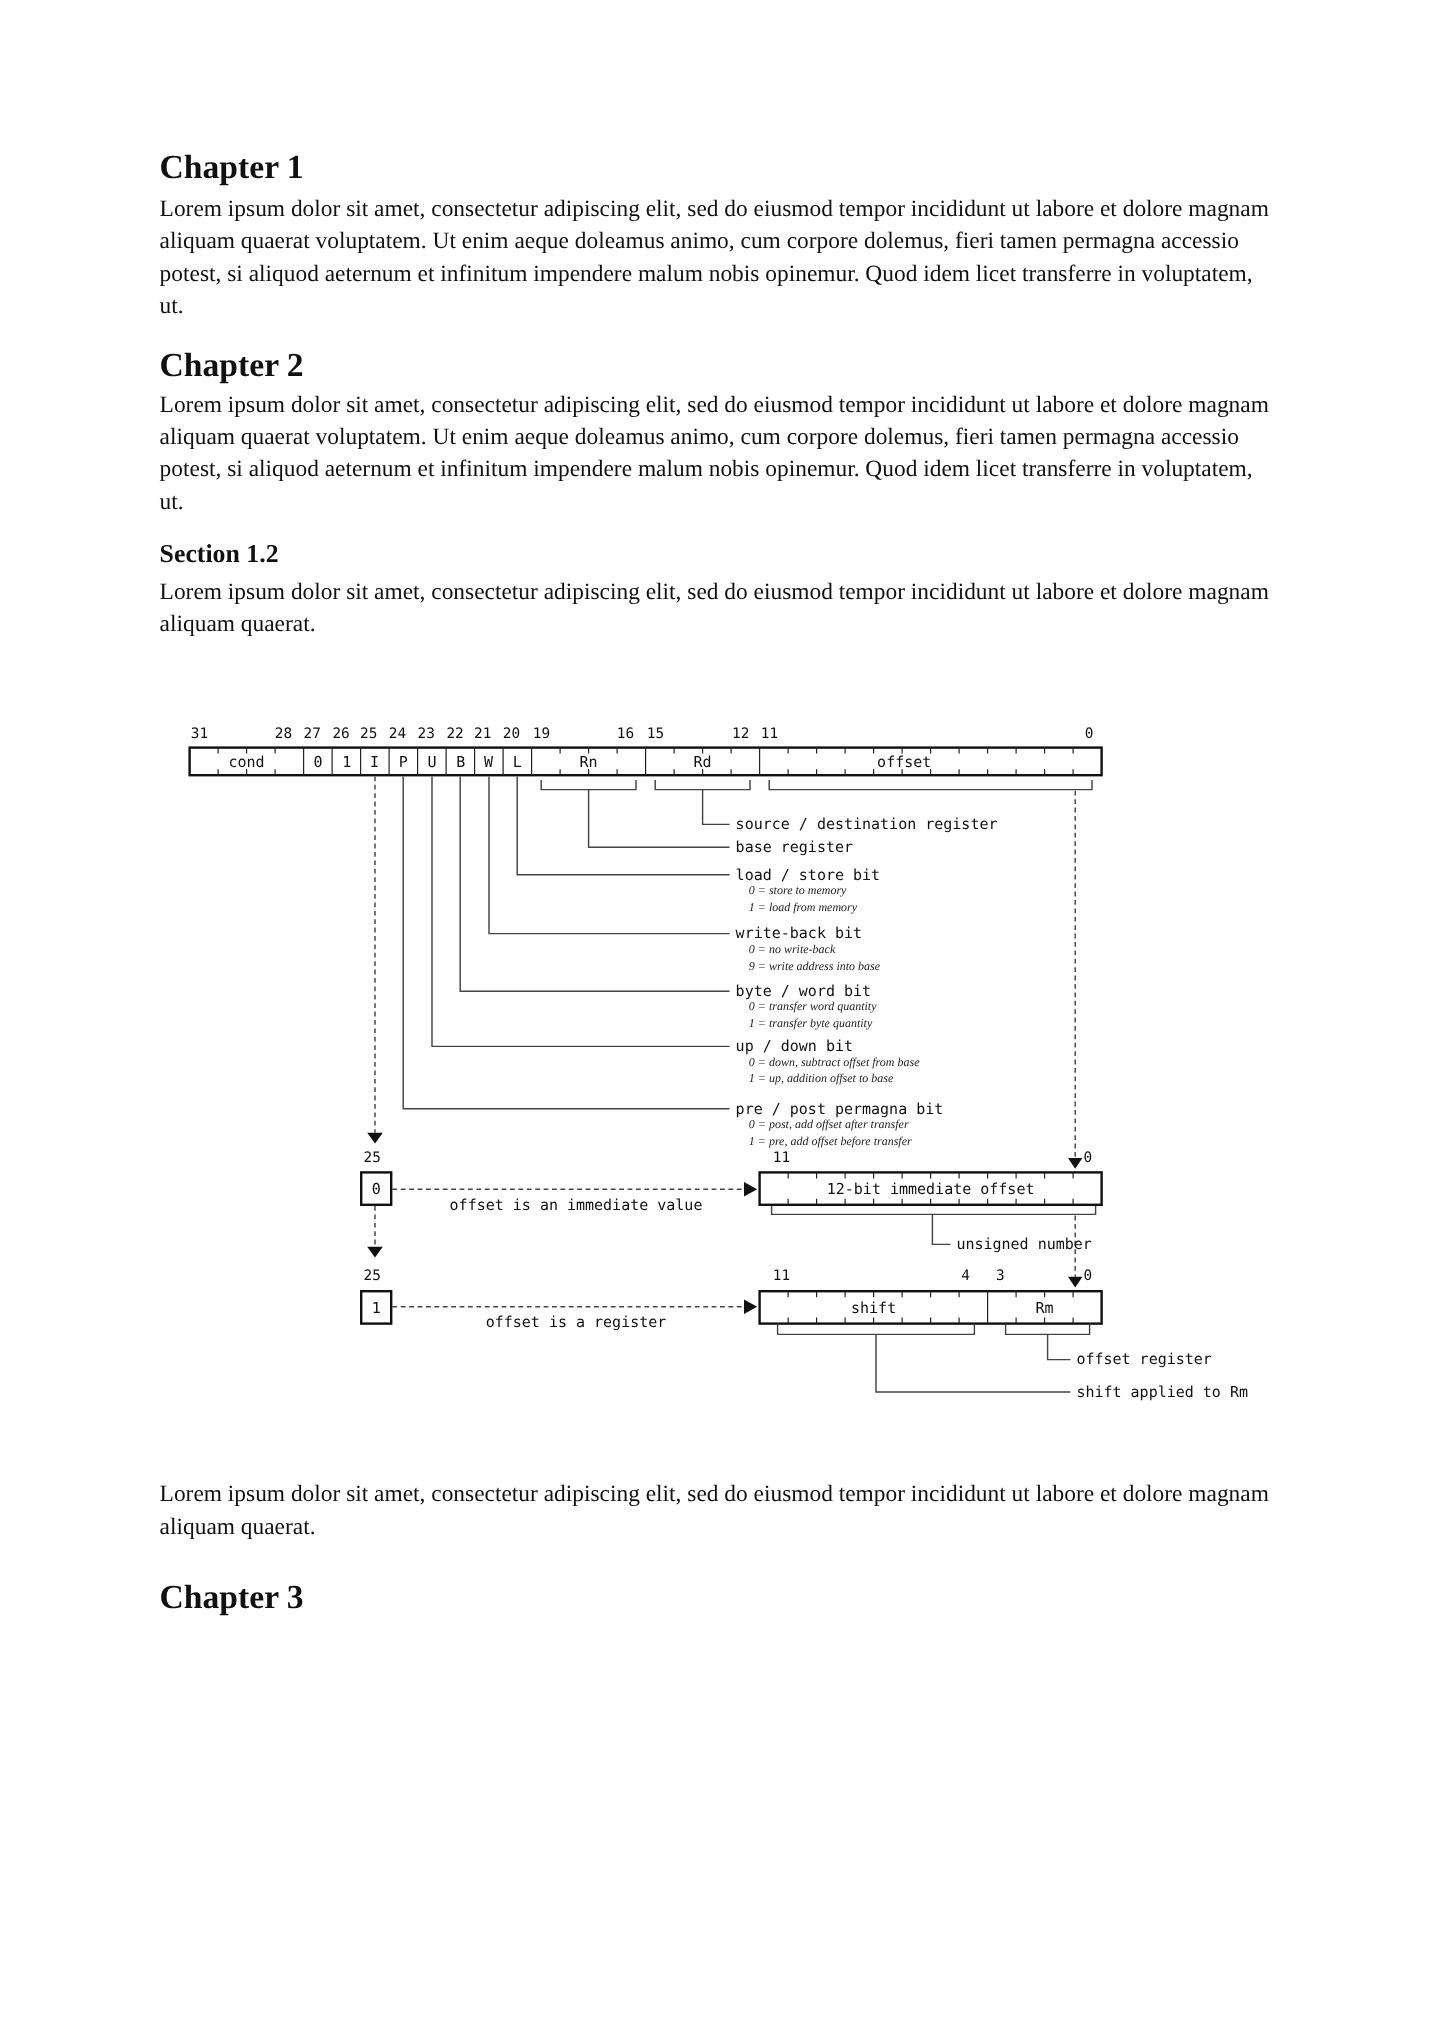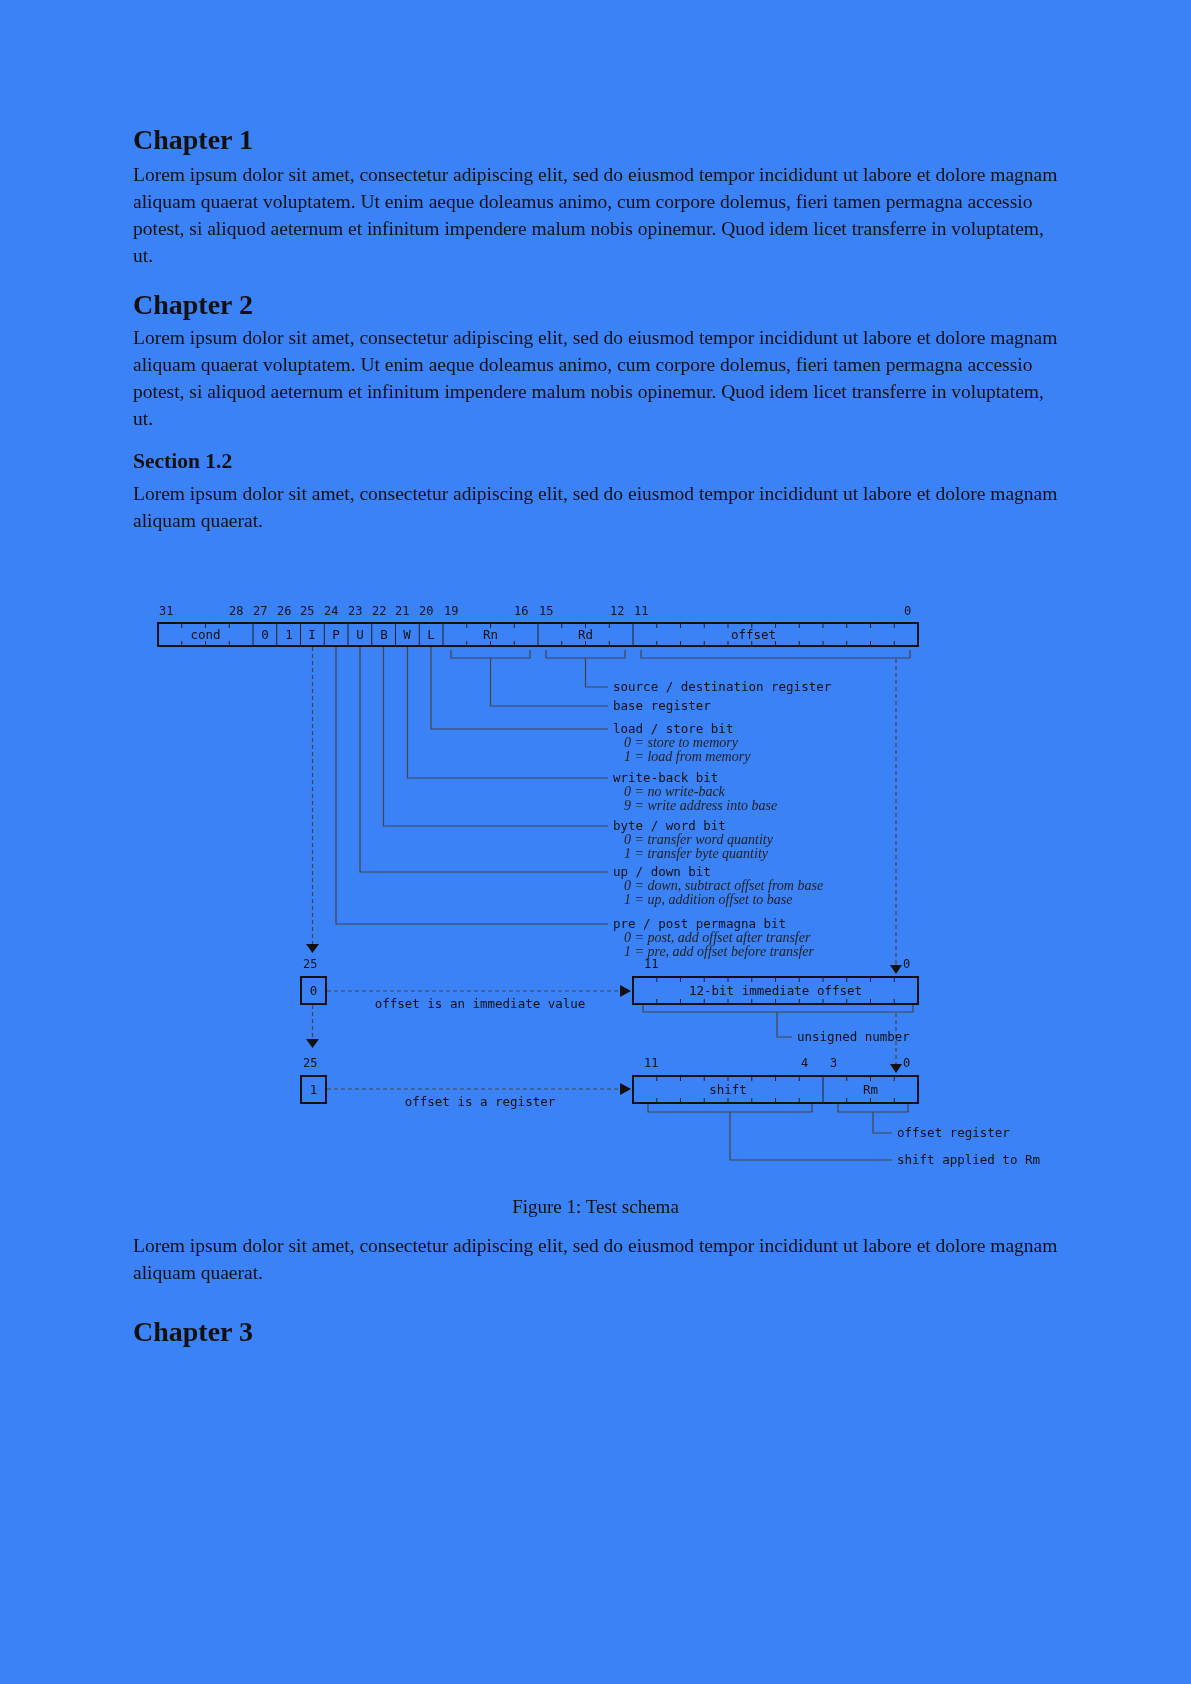--- a/index.html
+++ b/index.html
@@ -1,31 +1,31 @@
 <!DOCTYPE html>
 <html><head>
 <meta charset="utf-8">
 <style>
   html,body{margin:0;padding:0;background:#e8e8e8;}
-  .page{position:relative;width:1191px;height:1684px;background:#3b82f6;margin:0 auto;overflow:hidden;
+  .page{position:relative;width:1191px;height:1684px;background:#ffffff;margin:0 auto;overflow:hidden;
         font-family:"Liberation Serif", serif;color:#111;}
   h1.chap{position:absolute;left:133px;margin:0;font-size:28px;line-height:32px;font-weight:bold;color:#111;}
   h2.sect{position:absolute;left:133px;margin:0;font-size:21.5px;line-height:25px;font-weight:bold;color:#111;}
   p.body{position:absolute;left:133px;width:928px;margin:0;font-size:19.5px;line-height:27px;color:#111;}
   .caption{position:absolute;left:0;top:1196px;width:1191px;text-align:center;font-size:19px;color:#111;}
   .fig{position:absolute;left:0;top:1px;width:1191px;height:1684px;padding-left:12px;}
   .fig svg{position:absolute;left:0;top:0;pointer-events:none;}
   .bitlab{position:absolute;font-family:"DejaVu Sans Mono", monospace;font-size:12px;line-height:14px;color:#111;}
   .fld{position:absolute;top:627px;height:14px;font-family:"DejaVu Sans Mono", monospace;font-size:12.5px;
        line-height:14px;text-align:center;color:#111;}
   .cell{position:absolute;display:flex;align-items:center;justify-content:center;
         font-family:"DejaVu Sans Mono", monospace;font-size:12.5px;color:#111;}
   .ann{position:absolute;left:613px;width:420px;}
   .ann-label{font-family:"DejaVu Sans Mono", monospace;font-size:12.5px;line-height:14px;color:#111;}
-  .sub{margin-left:11px;font-family:"Liberation Serif", serif;font-style:italic;font-size:14px;line-height:13.5px;color:#222;}
+  .sub{margin-left:11px;font-family:"Liberation Serif", serif;font-style:italic;font-size:10px;line-height:13.5px;color:#222;}
   .arrlab{position:absolute;left:330px;width:300px;text-align:center;font-family:"DejaVu Sans Mono", monospace;
           font-size:12.5px;line-height:14px;color:#111;}
   .taglab{position:absolute;font-family:"DejaVu Sans Mono", monospace;font-size:12.5px;line-height:14px;color:#111;}
 </style>
 </head>
 <body>
 
 <div class="page">
 
   <h1 class="chap" style="top:124px">Chapter 1</h1>
@@ -166,19 +166,18 @@
     <span class="bitlab" style="left:830px;top:1055px">3</span>
     <span class="bitlab" style="left:903px;top:1055px">0</span>
     <div class="cell" style="left:301px;top:1075px;width:25px;height:27px">1</div>
     <div class="cell" style="left:633px;top:1075px;width:190px;height:27px">shift</div>
     <div class="cell" style="left:823px;top:1075px;width:95px;height:27px">Rm</div>
     <div class="arrlab" style="top:1094px">offset is a register</div>
     <div class="taglab" style="left:897px;top:1125px">offset register</div>
     <div class="taglab" style="left:897px;top:1152px">shift applied to Rm</div>
   </div>
 
-  <div class="caption">Figure 1: Test schema</div>
 
   <p class="body" style="top:1232px">Lorem ipsum dolor sit amet, consectetur adipiscing elit, sed do eiusmod tempor incididunt ut labore et dolore magnam aliquam quaerat.</p>
 
   <h1 class="chap" style="top:1316px">Chapter 3</h1>
 
 </div>
 
 </body></html>

